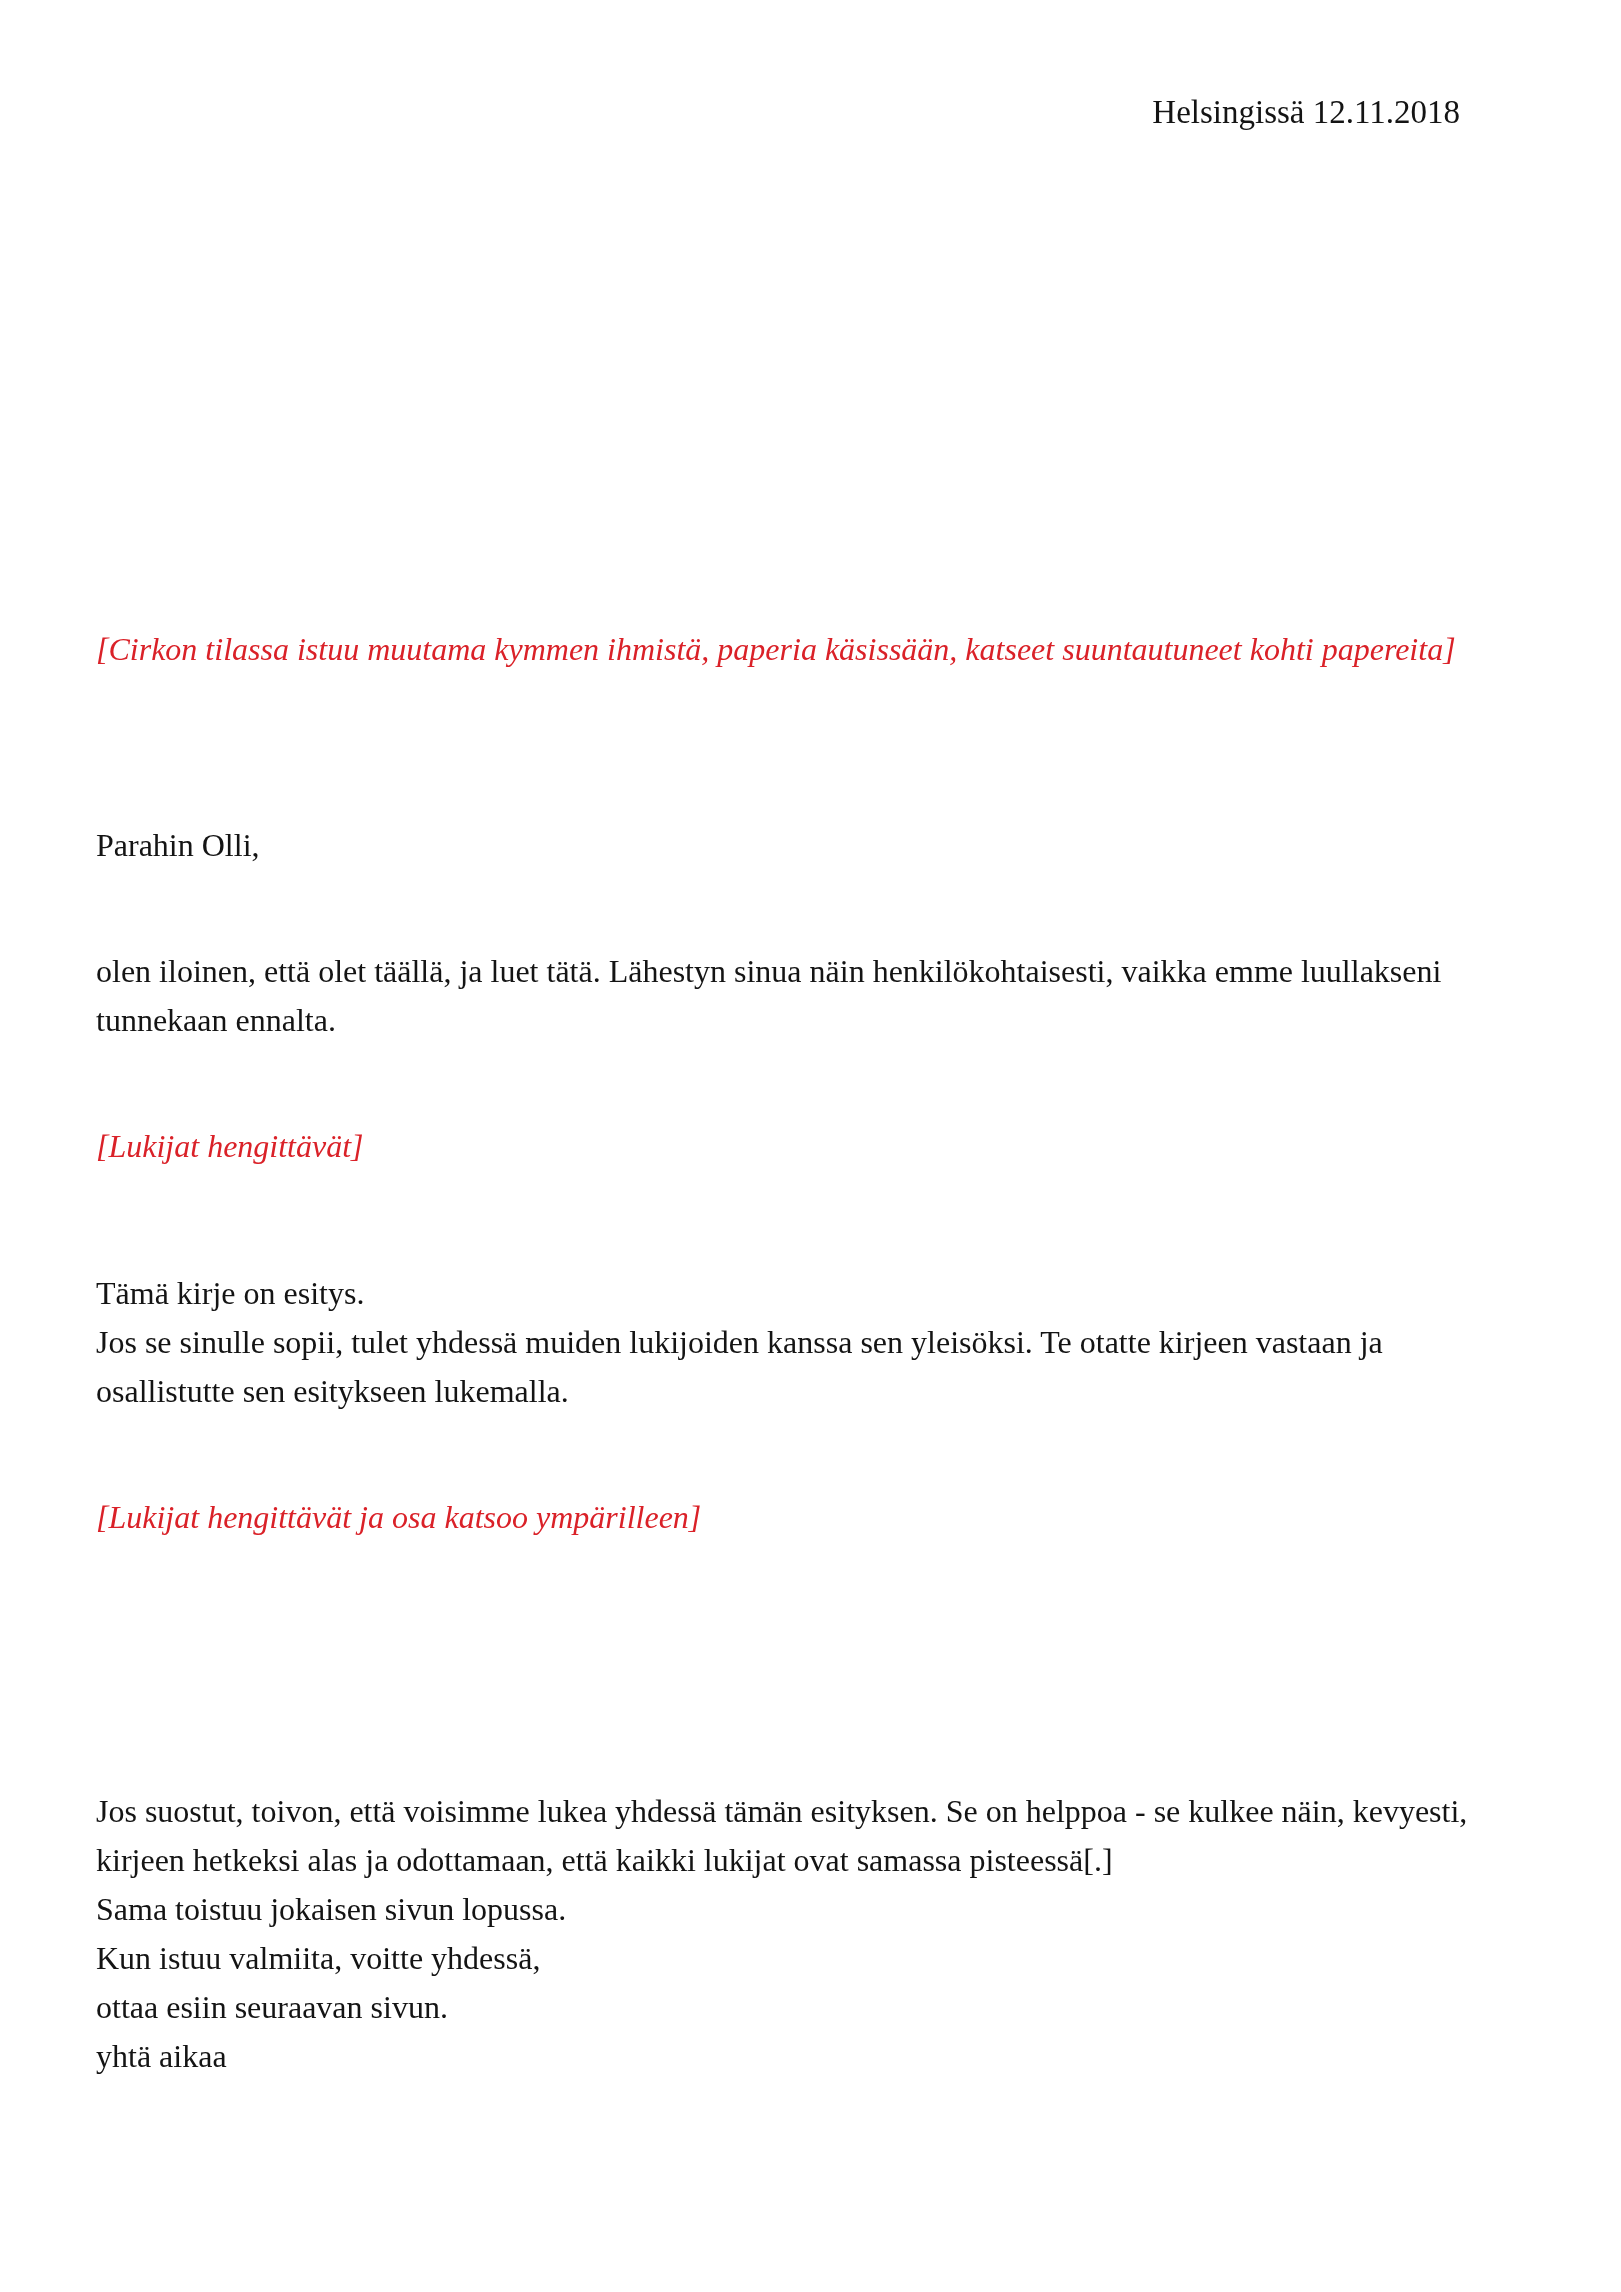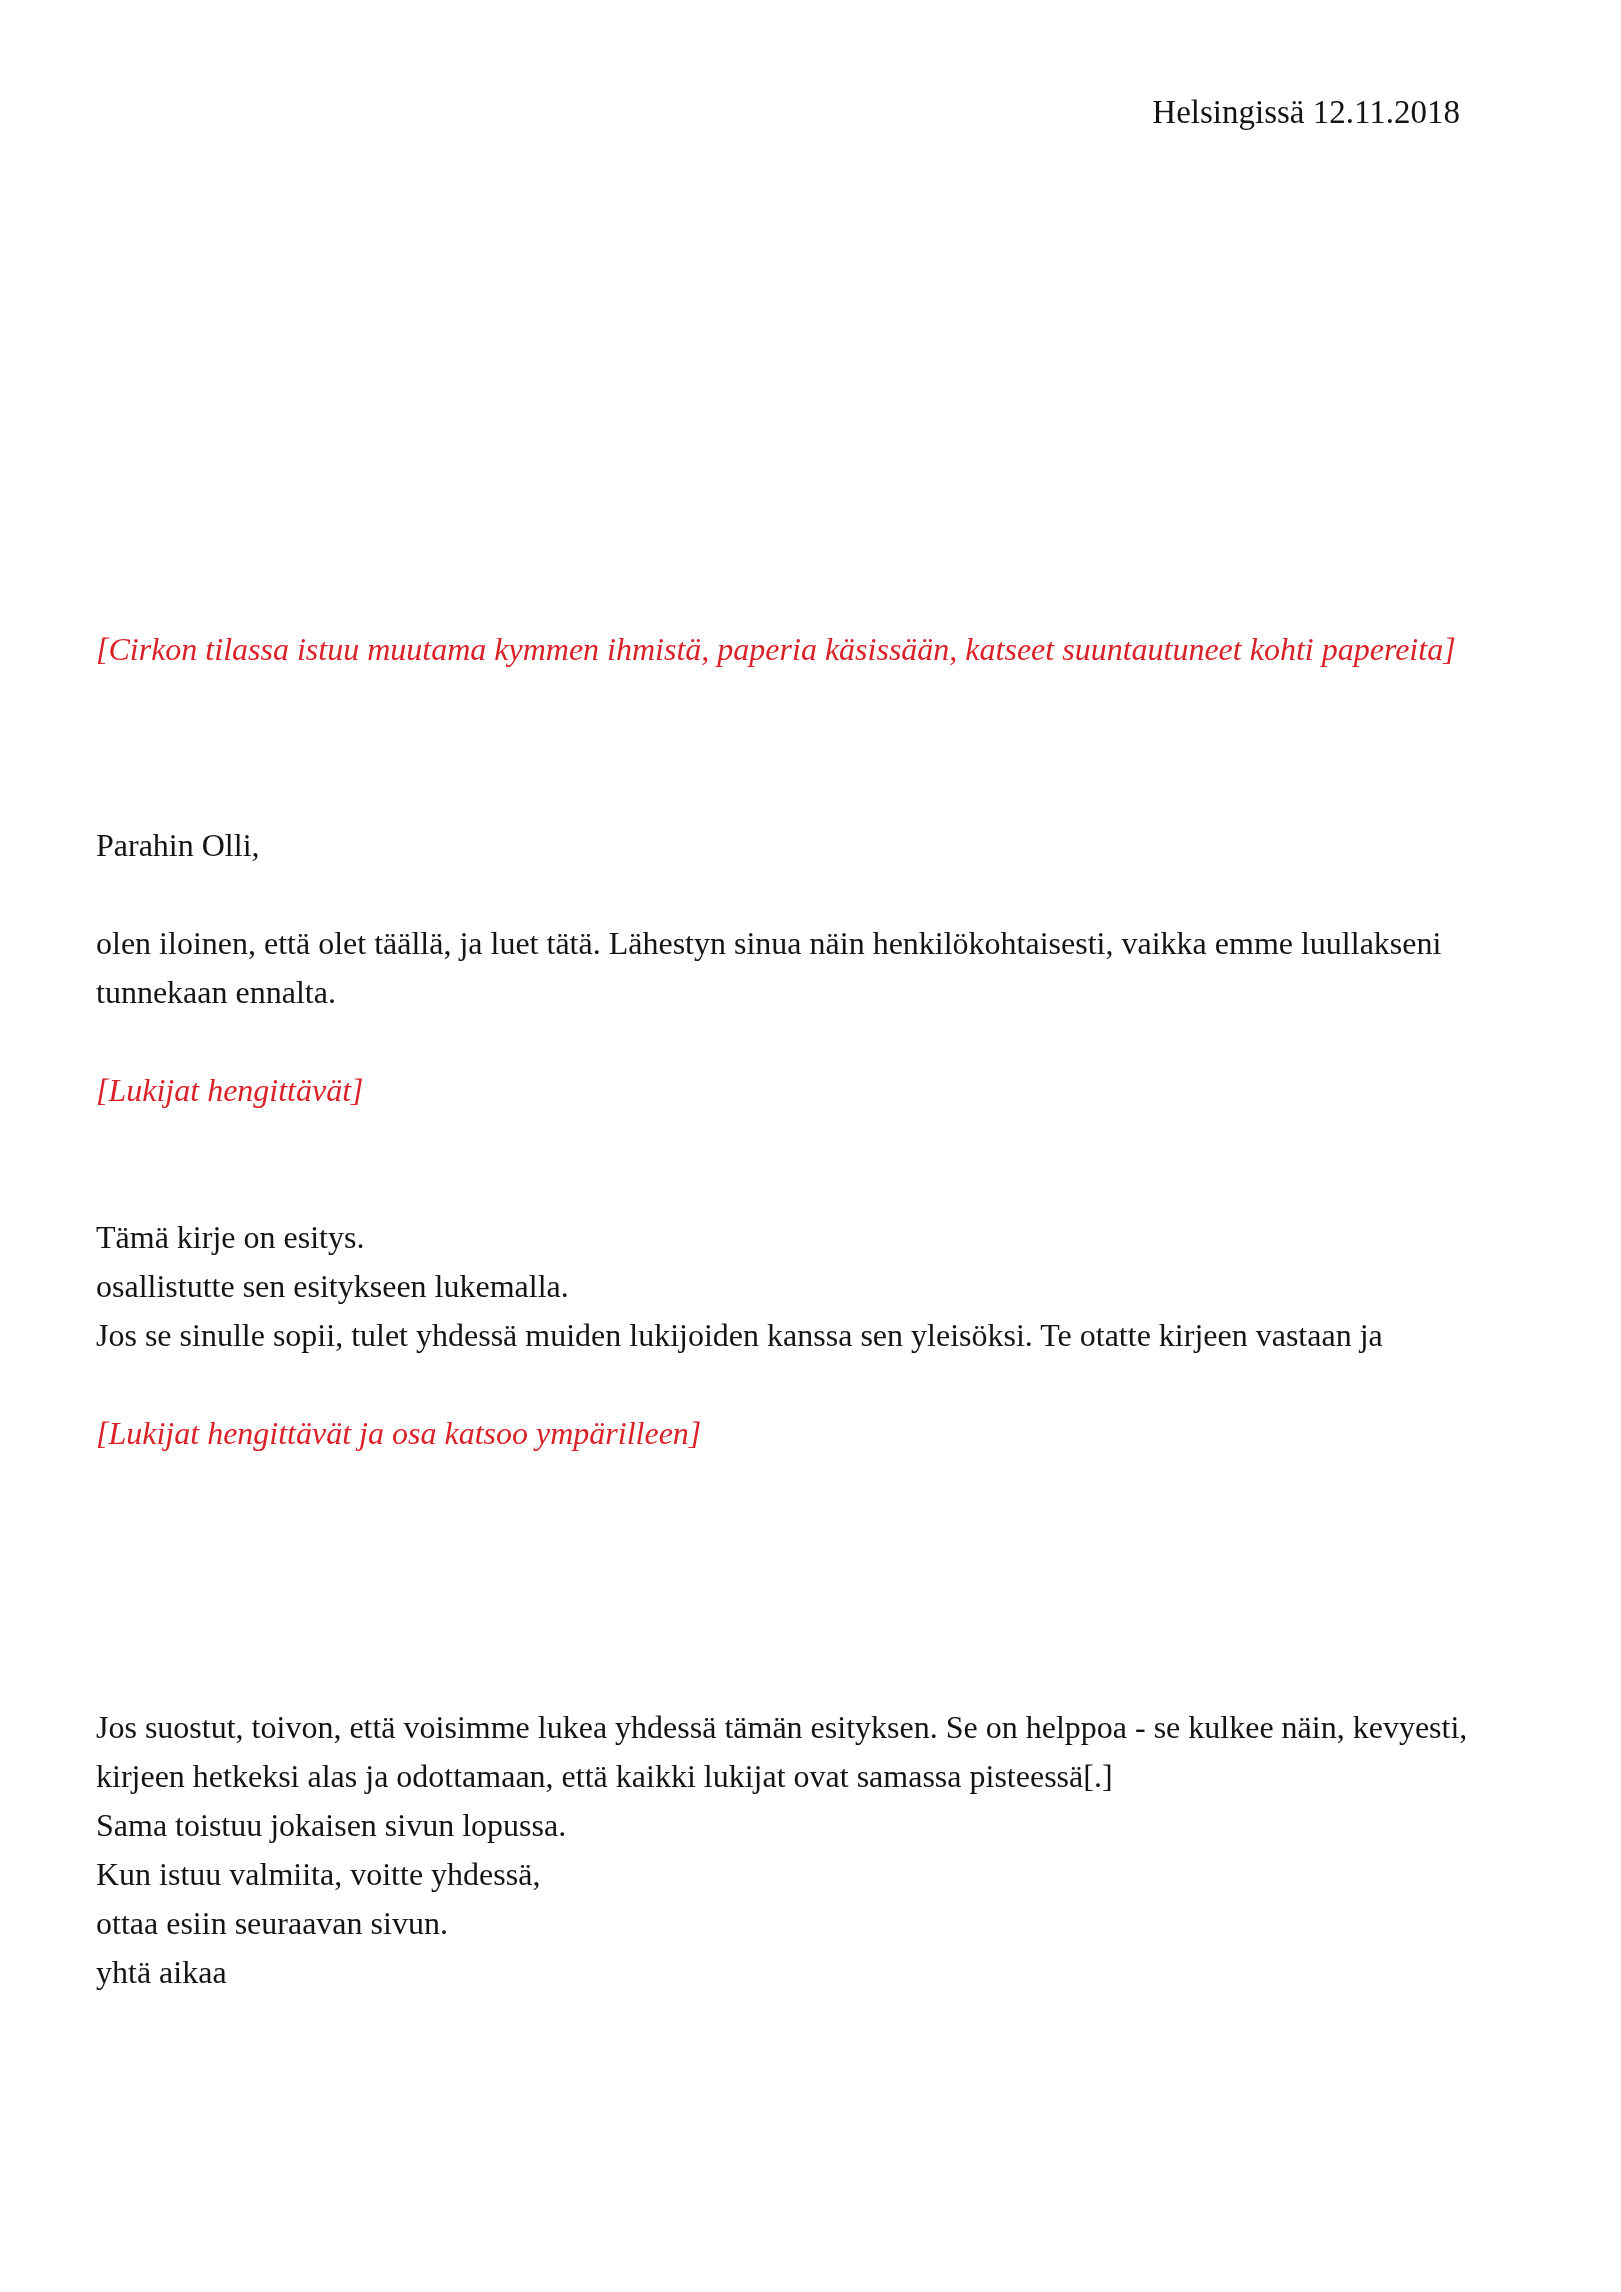--- a/index.html
+++ b/index.html
@@ -28,21 +28,21 @@
     margin-left: 96px;
     margin-right: 59px;
     font-size: 32px;
     line-height: 49px;
     white-space: nowrap;
   }
   .stage {
     color: #da2128;
     font-style: italic;
   }
-  .mt-50  { margin-top: 49px; }
+  .mt-50  { margin-top: 77px; }
   .mt-100 { margin-top: 98px; }
   .mt-150 { margin-top: 147px; }
   .mt-250 { margin-top: 245px; font-family: Liberation Serif, serif; }
   .mt-498 { margin-top: 488px; }
 </style>
 </head>
 <body>
 
 <div class="page">
 
@@ -54,22 +54,22 @@
 
   <div>
     <div class="line mt-50">olen iloinen, että olet täällä, ja luet tätä. Lähestyn sinua näin henkilökohtaisesti, vaikka emme luullakseni</div>
     <div class="line">tunnekaan ennalta.</div>
   </div>
 
   <div class="line stage mt-50">[Lukijat hengittävät]</div>
 
   <div>
     <div class="line mt-100">Tämä kirje on esitys.</div>
+    <div class="line">Jos se sinulle sopii, tulet yhdessä muiden lukijoiden kanssa sen yleisöksi. Te otatte kirjeen vastaan ja</div>
     <div class="line">osallistutte sen esitykseen lukemalla.</div>
-    <div class="line">Jos se sinulle sopii, tulet yhdessä muiden lukijoiden kanssa sen yleisöksi. Te otatte kirjeen vastaan ja</div>
   </div>
 
   <div class="line stage mt-50">[Lukijat hengittävät ja osa katsoo ympärilleen]</div>
 
   <div>
     <div class="line mt-250">Jos suostut, toivon, että voisimme lukea yhdessä tämän esityksen. Se on helppoa - se kulkee näin, kevyesti,</div>
     <div class="line">kirjeen hetkeksi alas ja odottamaan, että kaikki lukijat ovat samassa pisteessä[.]</div>
     <div class="line">Sama toistuu jokaisen sivun lopussa.</div>
     <div class="line">Kun istuu valmiita, voitte yhdessä,</div>
     <div class="line">ottaa esiin seuraavan sivun.</div>

